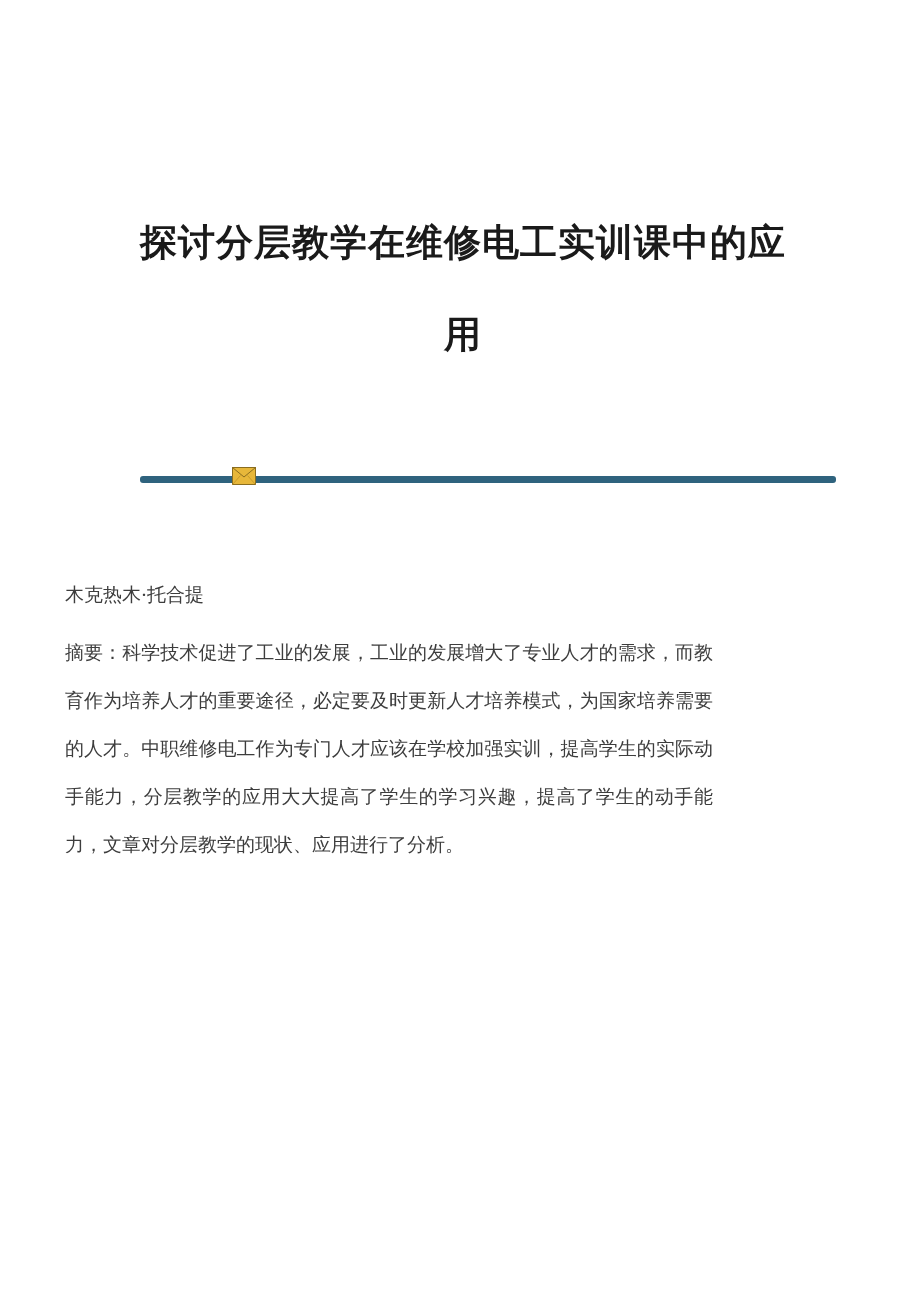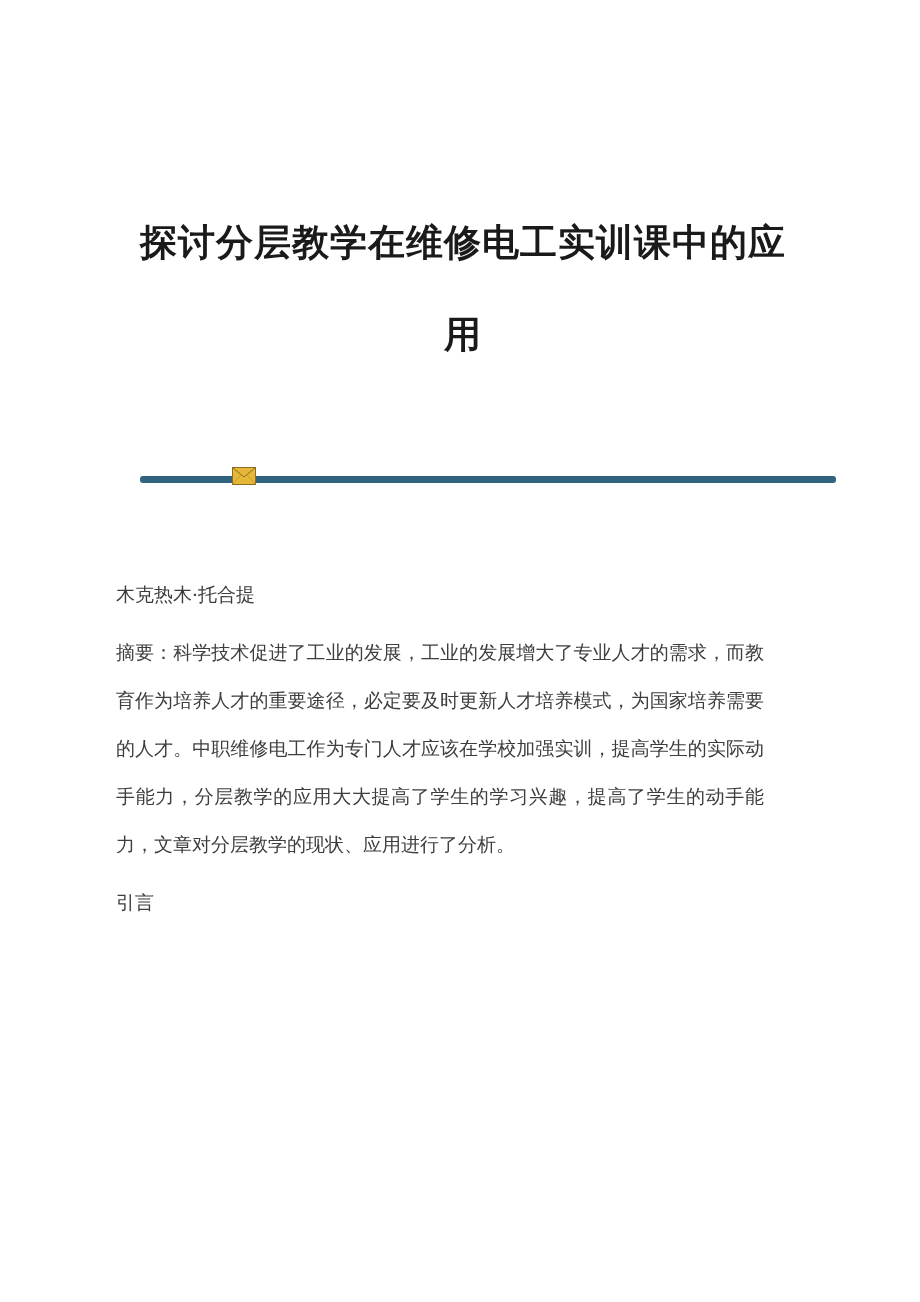--- a/index.html
+++ b/index.html
@@ -42,21 +42,21 @@
   .envelope {
     position: absolute;
     left: 92px;
     top: -9px;
     width: 24px;
     height: 18px;
     display: inline-block;
     line-height: 0;
   }
   .body-text {
-    margin-left: 116px;
+    margin-left: 65px;
     width: 648px;
     margin-top: 87px;
   }
   .para {
     font-size: 19px;
     line-height: 48px;
     margin-bottom: 10px;
     text-align: justify;
     word-break: break-all;
     overflow-wrap: break-word;
@@ -81,17 +81,16 @@
     </span>
   </div>
 
   <div class="body-text">
     <p class="para author">木克热木·托合提</p>
 
     <p class="para">摘要：科学技术促进了工业的发展，工业的发展增大了专业人才的需求，而教育作为培养人才的重要途径，必定要及时更新人才培养模式，为国家培养需要的人才。中职维修电工作为专门人才应该在学校加强实训，提高学生的实际动手能力，分层教学的应用大大提高了学生的学习兴趣，提高了学生的动手能力，文章对分层教学的现状、应用进行了分析。</p>
 
 
 
-    <p class="para">引言</p>
 
   </div>
 
 </div>
 
 </body></html>

